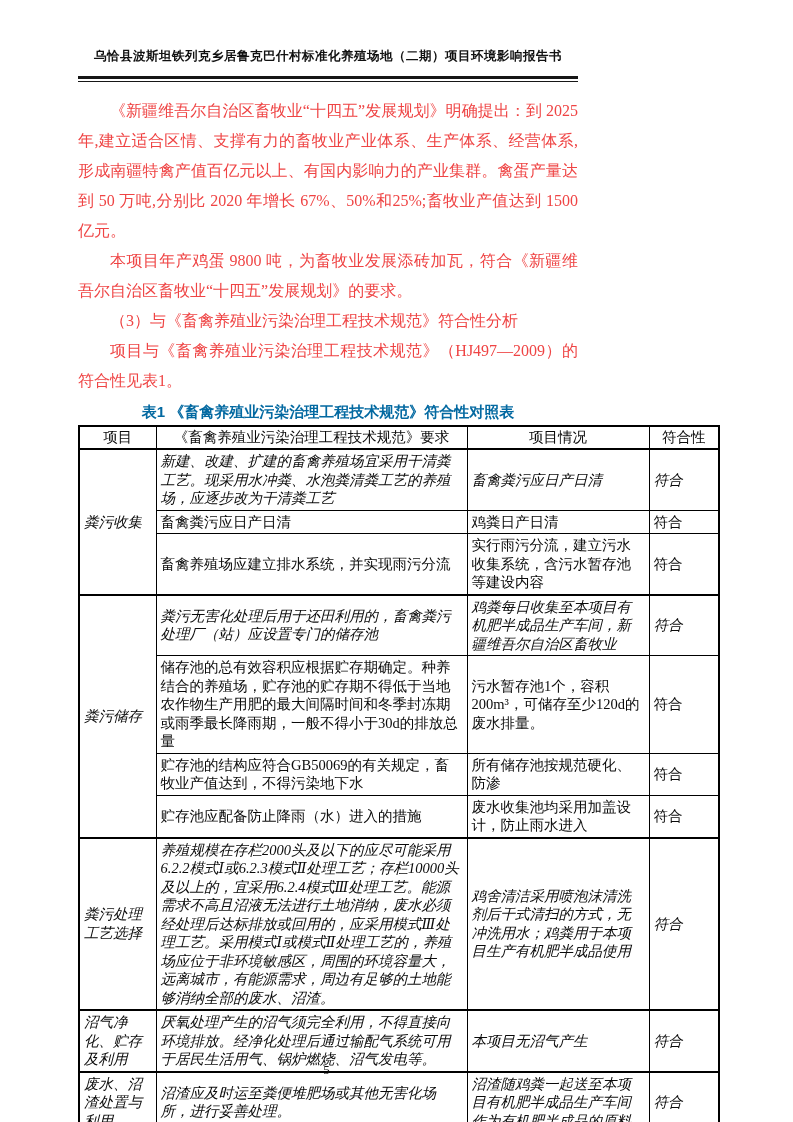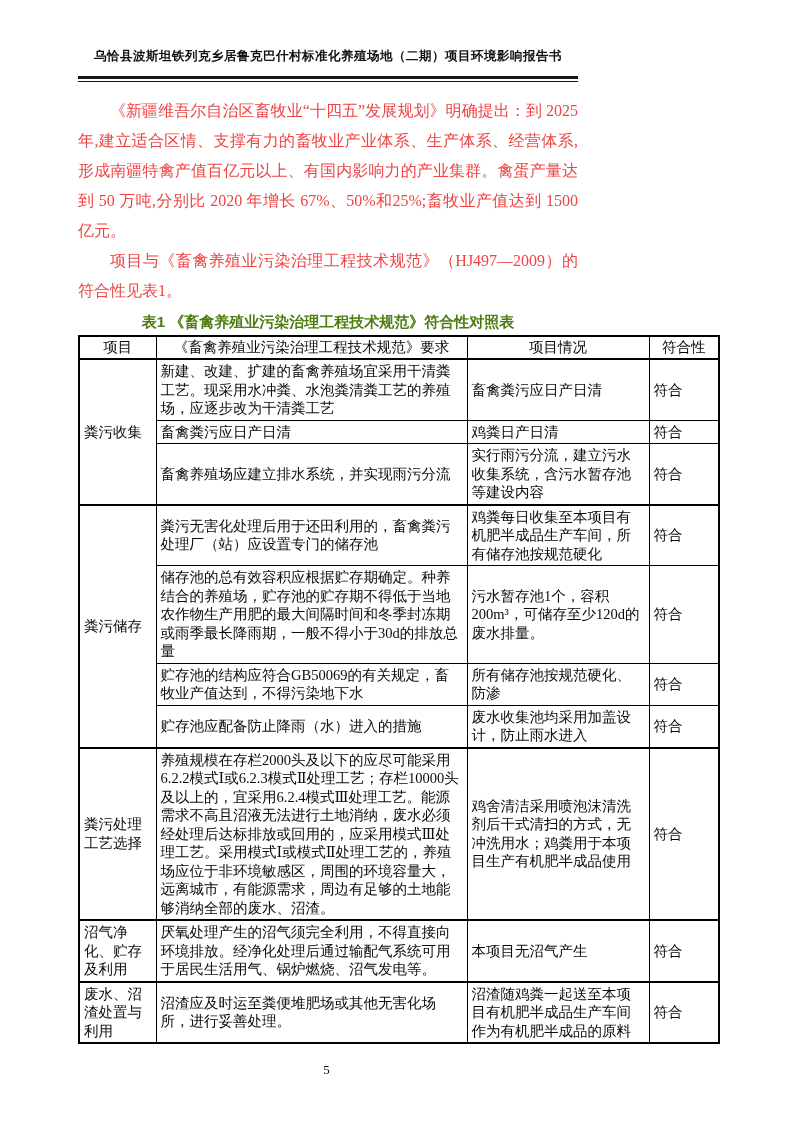--- a/index.html
+++ b/index.html
@@ -37,40 +37,40 @@
     text-indent: 2em;
     color: #ef4444;
   }
   
   .table-title {
     margin-top: 7px;
     text-align: center;
     font-family: "Liberation Sans", sans-serif;
     font-weight: bold;
     font-size: 15px;
-    color: #4d7c0f;
+    color: #0369a1;
     padding-bottom: 3px;
   }
   table.compliance-table {
     width: 640px;
     border-collapse: collapse;
     table-layout: fixed;
     border: 2px solid #000;
   }
   .compliance-table th, .compliance-table td {
     border: 1px solid #000;
     font-size: 14.5px;
     line-height: 18.5px;
     font-weight: normal;
     vertical-align: middle;
     padding: 2px 4px;
     color: #0a0a0a;
   }
   .compliance-table thead th { height: 23px; padding: 1px 2px; }
-  .compliance-table tr.group-start td { border-top: 2px solid #000; }
+  .compliance-table tr.group-start td { border-top: 2px solid #000; font-style: italic; }
   .col-item { width: 77px; }
   .col-req  { width: 311px; }
   .col-sit  { width: 182px; }
   .col-comp { width: 70px; }
 
   
   .footer {
     position: absolute;
     bottom: 44px; left: 0;
     width: 100%;
@@ -87,20 +87,22 @@
   <div class="header">
     <div class="header-title">乌恰县波斯坦铁列克乡居鲁克巴什村标准化养殖场地（二期）项目环境影响报告书</div>
     <div>
       <div class="header-rule-thick"></div>
       <div class="header-rule-thin"></div>
     </div>
   </div>
 
   <div class="content">
     <p class="para">《新疆维吾尔自治区畜牧业“十四五”发展规划》明确提出：到 2025 年,建立适合区情、支撑有力的畜牧业产业体系、生产体系、经营体系,形成南疆特禽产值百亿元以上、有国内影响力的产业集群。禽蛋产量达到 50 万吨,分别比 2020 年增长 67%、50%和25%;畜牧业产值达到 1500 亿元。</p>
+    <p class="para">本项目年产鸡蛋 9800 吨，为畜牧业发展添砖加瓦，符合《新疆维吾尔自治区畜牧业“十四五”发展规划》的要求。</p>
+    <p class="para">（3）与《畜禽养殖业污染治理工程技术规范》符合性分析</p>
     <p class="para">项目与《畜禽养殖业污染治理工程技术规范》（HJ497—2009）的符合性见表1。</p>
 
     <div class="table-title">表1 《畜禽养殖业污染治理工程技术规范》符合性对照表</div>
 
     <table class="compliance-table">
       <colgroup>
         <col class="col-item">
           <col class="col-req">
           <col class="col-sit">
           <col class="col-comp">
@@ -128,21 +130,21 @@
         </tr>
         <tr>
           <td>畜禽养殖场应建立排水系统，并实现雨污分流</td>
           <td>实行雨污分流，建立污水收集系统，含污水暂存池等建设内容</td>
           <td>符合</td>
         </tr>
 
         <tr class="group-start">
           <td rowspan="4">粪污储存</td>
           <td>粪污无害化处理后用于还田利用的，畜禽粪污处理厂（站）应设置专门的储存池</td>
-          <td>鸡粪每日收集至本项目有机肥半成品生产车间，所有储存池按规范硬化</td>
+          <td>鸡粪每日收集至本项目有机肥半成品生产车间，新疆维吾尔自治区畜牧业</td>
           <td>符合</td>
         </tr>
         <tr>
           <td>储存池的总有效容积应根据贮存期确定。种养结合的养殖场，贮存池的贮存期不得低于当地农作物生产用肥的最大间隔时间和冬季封冻期或雨季最长降雨期，一般不得小于30d的排放总量</td>
           <td>污水暂存池1个，容积200m³，可储存至少120d的废水排量。</td>
           <td>符合</td>
         </tr>
         <tr>
           <td>贮存池的结构应符合GB50069的有关规定，畜牧业产值达到，不得污染地下水</td>
           <td>所有储存池按规范硬化、防渗</td>

